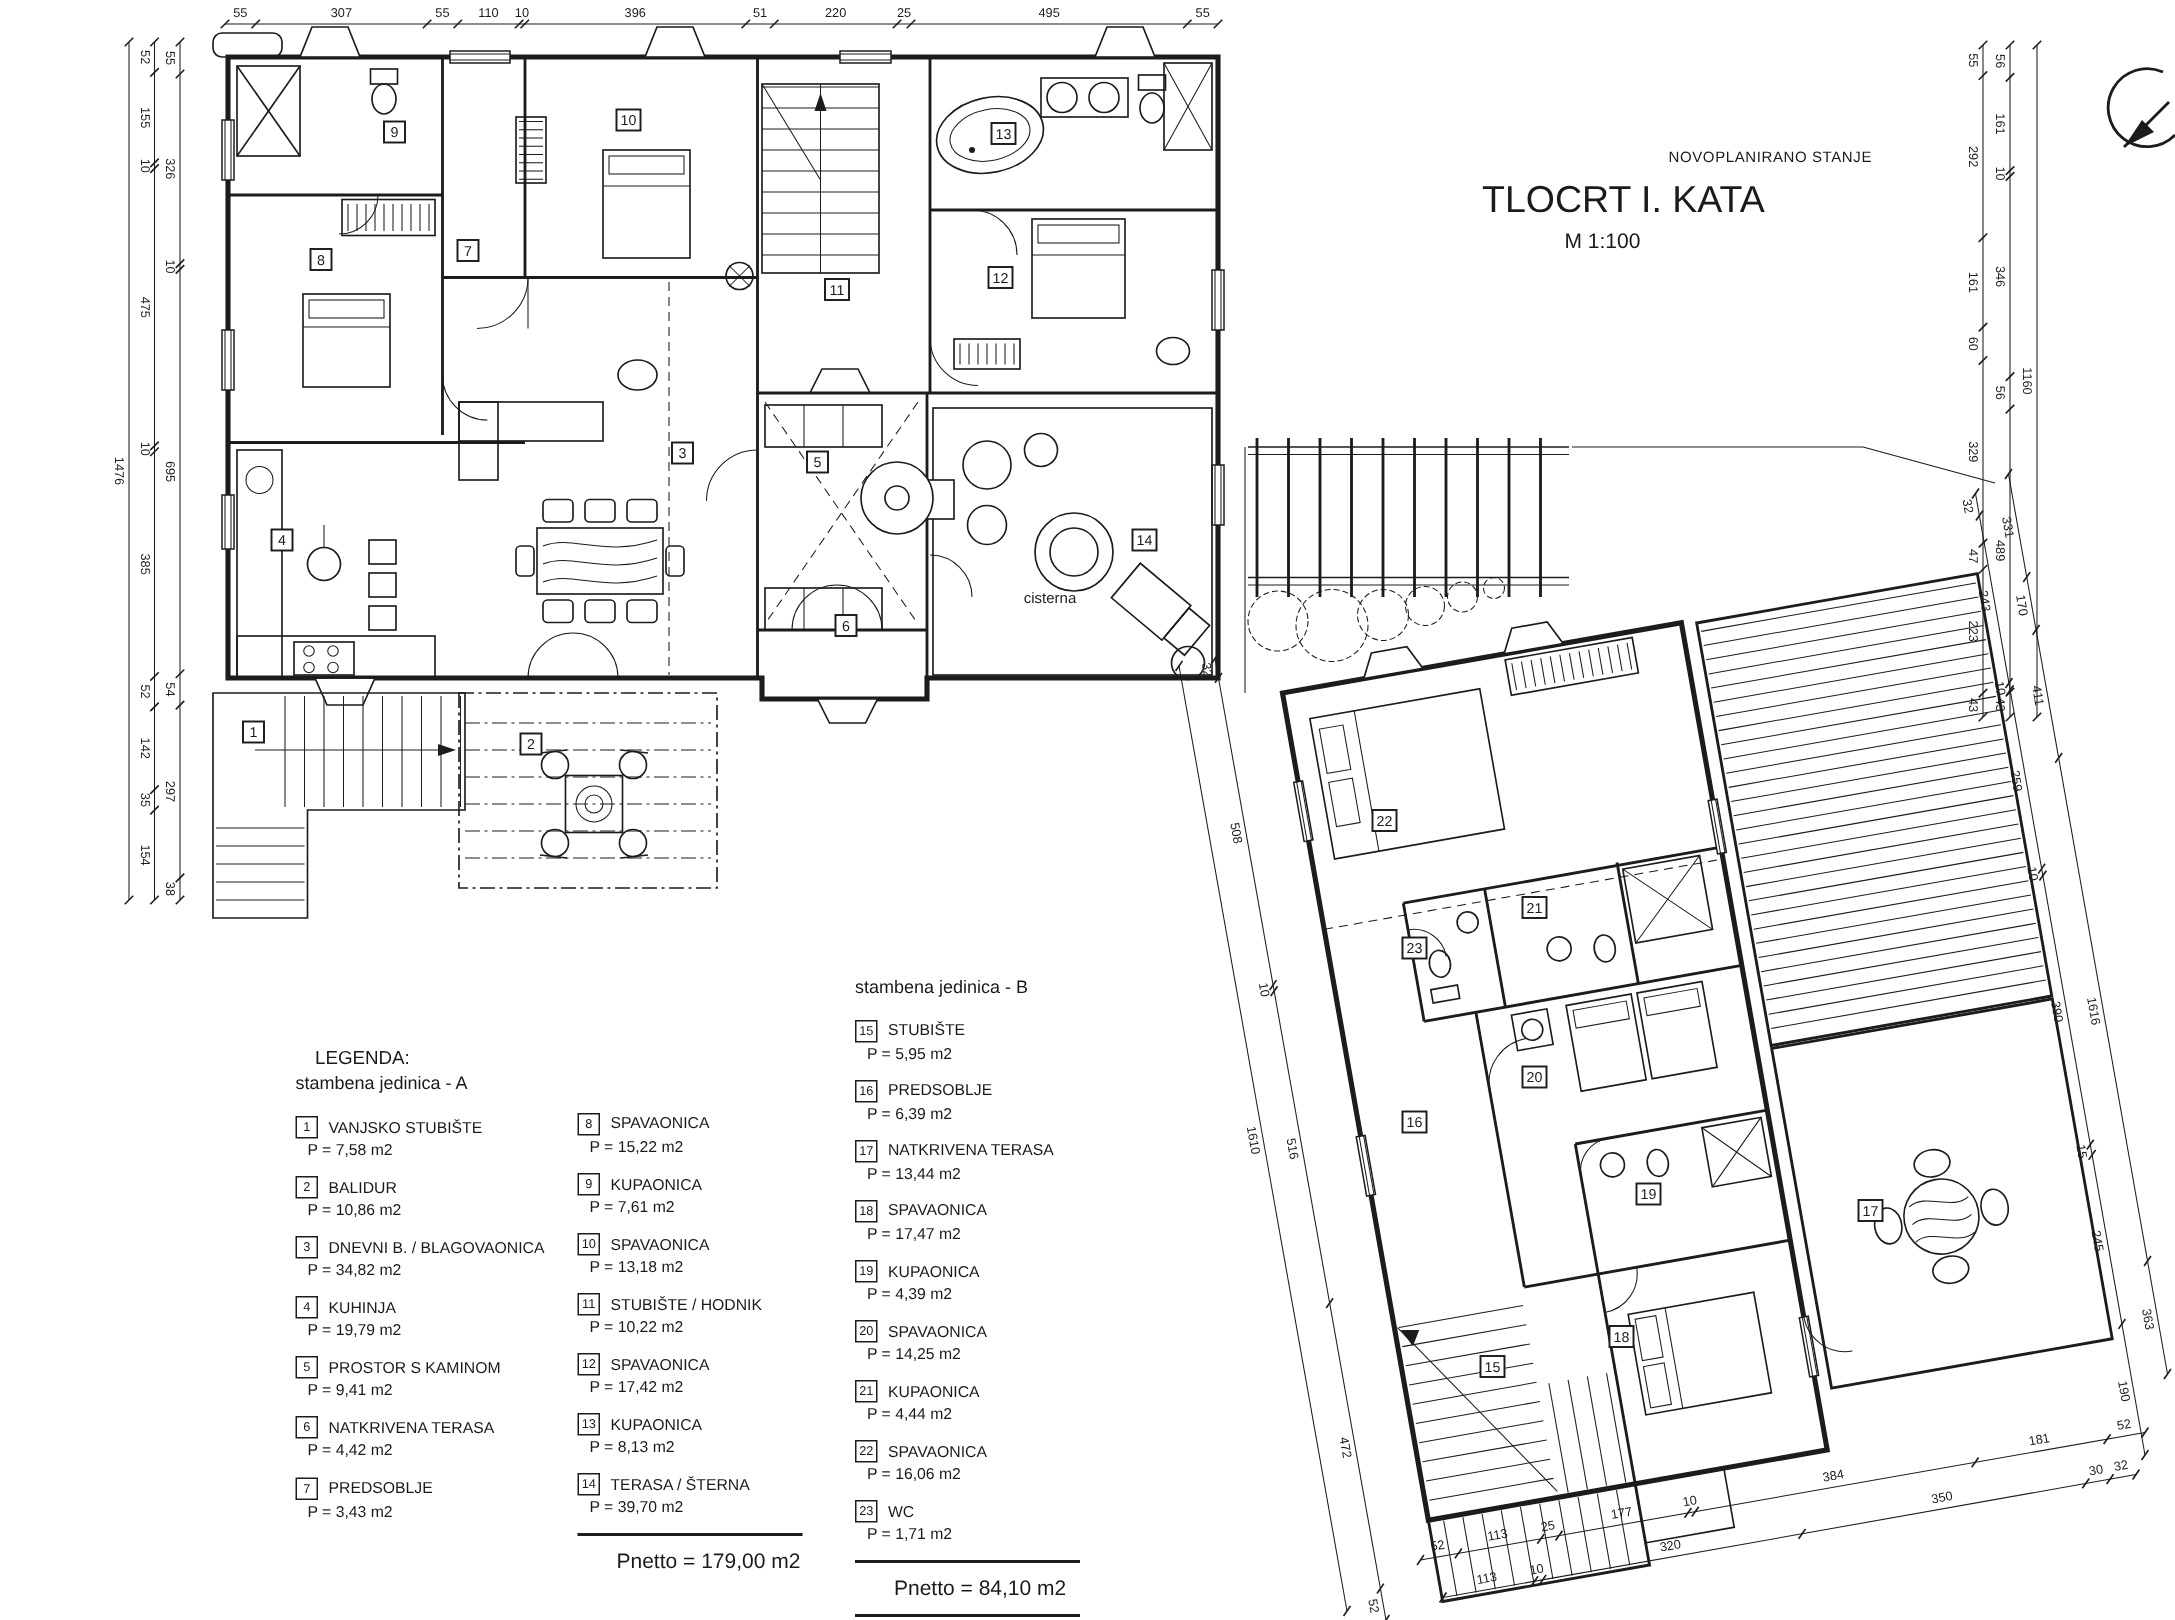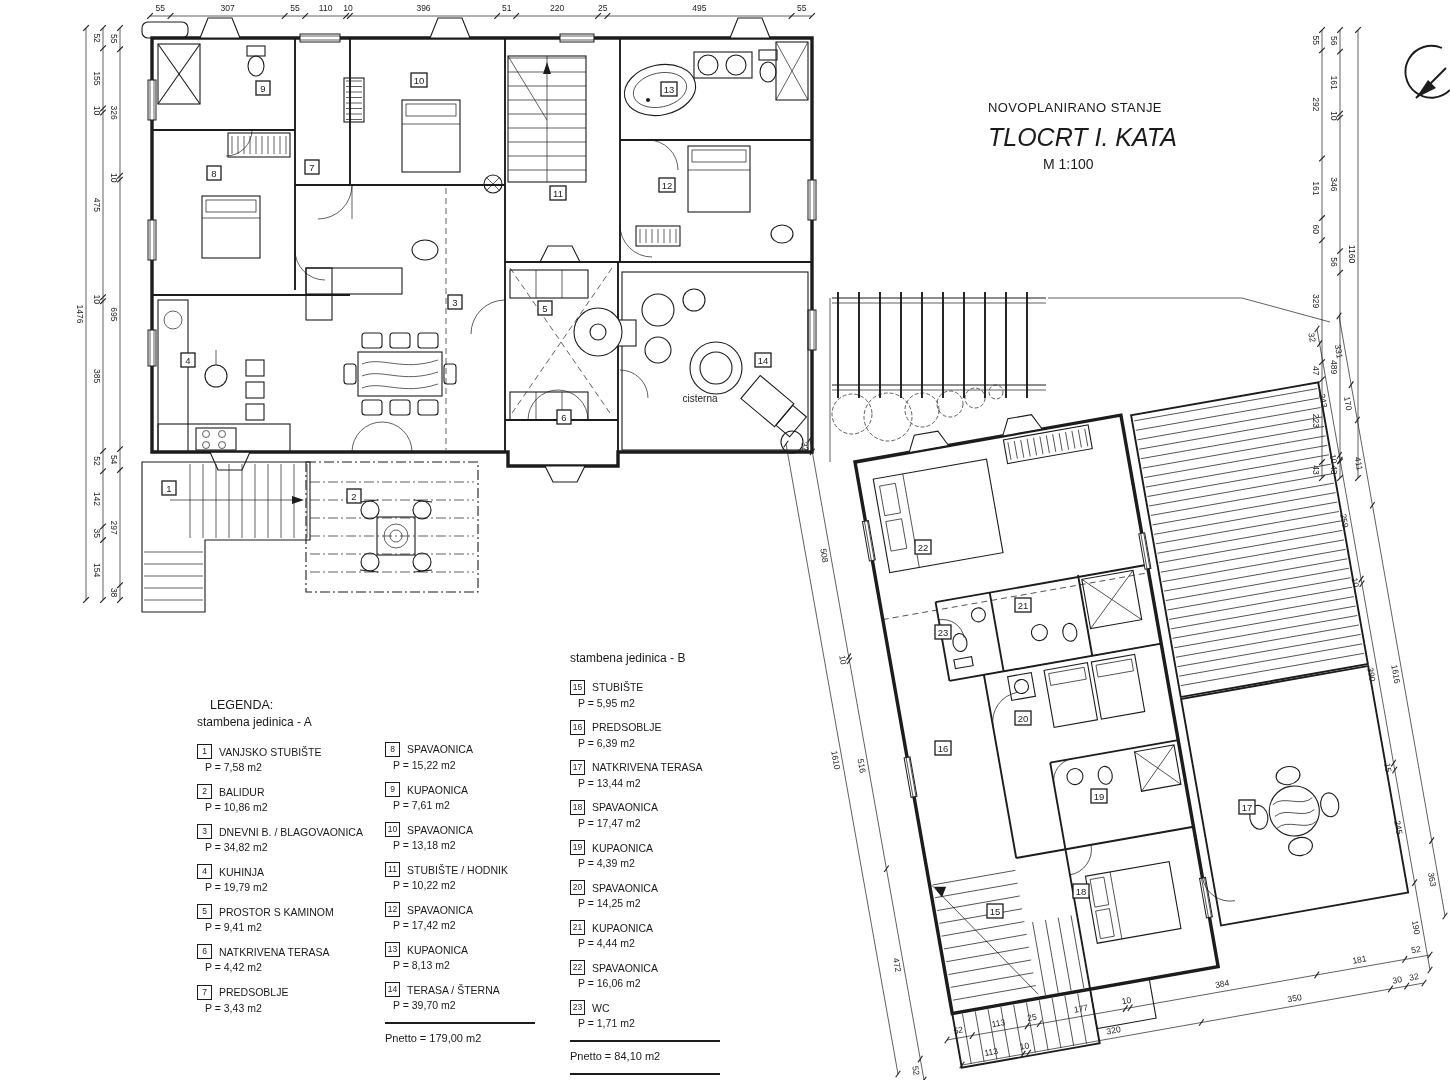--- a/index.html
+++ b/index.html
@@ -9,35 +9,35 @@
   svg line,svg path,svg rect,svg circle,svg ellipse,svg polygon,svg polyline{stroke:#1c1c1c;fill:none;stroke-linecap:butt;}
   .w4{stroke-width:3.4;} .w2{stroke-width:1.9;} .w1{stroke-width:1.1;} .w05{stroke-width:0.7;}
   .dash{stroke-dasharray:6 4;} .dashdot{stroke-dasharray:10 3 2 3;} .fillw{fill:#fff;} .solid{fill:#1c1c1c;stroke:none;}
   svg text{fill:#1c1c1c;stroke:none;}
   .dimtxt{font-size:8.5px;font-family:"Liberation Sans",sans-serif;}
   .badge rect{fill:#fff;stroke-width:1.3;}
   .badge text{font-size:9.5px;text-anchor:middle;font-family:"Liberation Sans",sans-serif;}
   .cist{font-size:10px;text-anchor:middle;}
   
   #titleblock{position:absolute;left:988px;top:100px;width:260px;}
-  #titleblock .t1{font-size:13px;letter-spacing:.4px;}
-  #titleblock .t2{font-size:25px;margin-top:8px;font-style:italic;}
+  #titleblock .t1{font-size:10px;letter-spacing:.4px;text-align:right;}
+  #titleblock .t2{font-size:25px;margin-top:8px;}
   #titleblock .t3{font-size:14px;margin-top:4px;margin-left:55px;}
   
   .leg{position:absolute;font-size:11px;line-height:1.15;}
   .leg .h1{font-size:12.5px;margin-bottom:4px;margin-left:13px;}
   .leg .h2{font-size:12px;margin-bottom:14px;}
   .li{margin-bottom:11px;}
   .lrow{display:flex;align-items:center;gap:7px;}
   .lb{display:inline-block;width:13px;height:13px;border:1.4px solid #1c1c1c;font-size:8.5px;
       text-align:center;line-height:13px;flex:0 0 auto;}
   .ln{font-size:10.5px;white-space:nowrap;}
   .la{font-size:10.5px;margin-left:8px;margin-top:2px;}
   .rule{border-top:2px solid #1c1c1c;width:150px;margin:10px 0 8px 0;}
-  .sub{font-size:11px;margin-left:0;}
+  .sub{font-size:14px;margin-left:26px;}
 </style>
 </head>
 <body>
 
 <div id="page">
 
 <svg width="1450" height="1080" viewBox="0 0 1450 1080">
 
   <g>
 

